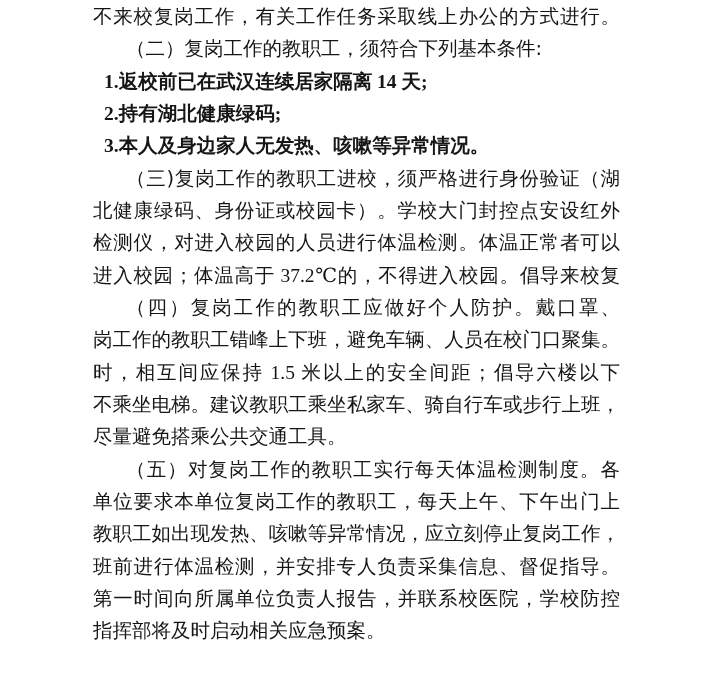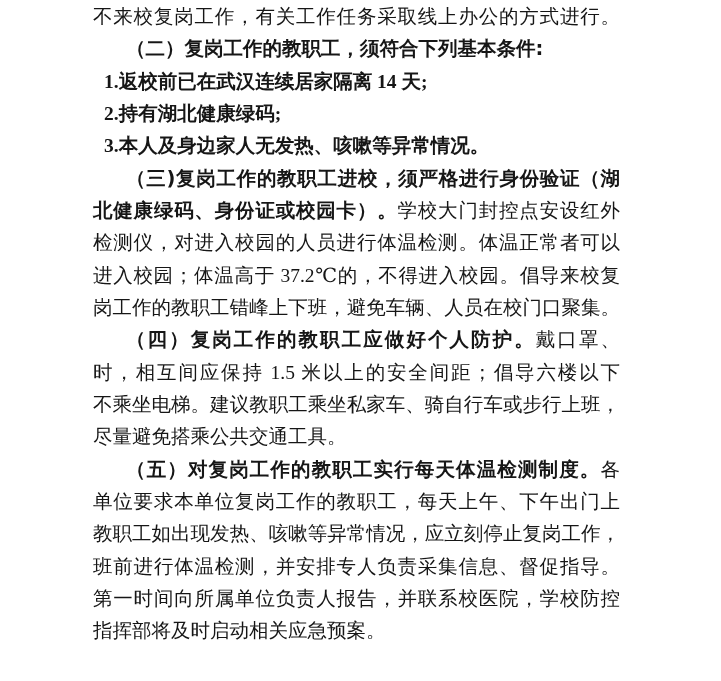--- a/index.html
+++ b/index.html
@@ -36,40 +36,40 @@
   .line.justify {
     white-space: normal;
     text-align: justify;
     text-align-last: justify;
     text-justify: inter-character;
   }
   .indent-item   { padding-left: 11px; font-weight: bold; }
   .indent-header { padding-left: 33px; }
   .seg { }
   .seg-bold {
-    font-weight: 700;
+    font-weight: 400;
     font-family: "DejaVu Sans", "Liberation Sans", sans-serif;
   }
 </style>
 </head>
 <body>
 
 <div class="page">
   <div class="text-block">
       <div class="line justify"><span class="seg">不来校复岗工作，有关工作任务采取线上办公的方式进行。</span></div>
       <div class="line indent-header"><span class="seg seg-bold">（二）复岗工作的教职工，须符合下列基本条件:</span></div>
       <div class="line indent-item"><span class="seg">1.返校前已在武汉连续居家隔离 14 天;</span></div>
       <div class="line indent-item"><span class="seg">2.持有湖北健康绿码;</span></div>
       <div class="line indent-item"><span class="seg">3.本人及身边家人无发热、咳嗽等异常情况。</span></div>
       <div class="line justify indent-header"><span class="seg seg-bold">（三)复岗工作的教职工进校，须严格进行身份验证（湖</span></div>
       <div class="line justify"><span class="seg seg-bold">北健康绿码、身份证或校园卡）。</span><span class="seg">学校大门封控点安设红外</span></div>
       <div class="line justify"><span class="seg">检测仪，对进入校园的人员进行体温检测。体温正常者可以</span></div>
       <div class="line justify"><span class="seg">进入校园；体温高于 37.2℃的，不得进入校园。倡导来校复</span></div>
+      <div class="line justify indent-header"><span class="seg seg-bold">（四）复岗工作的教职工应做好个人防护。</span><span class="seg">戴口罩、</span></div>
       <div class="line justify"><span class="seg">岗工作的教职工错峰上下班，避免车辆、人员在校门口聚集。</span></div>
-      <div class="line justify indent-header"><span class="seg seg-bold">（四）复岗工作的教职工应做好个人防护。</span><span class="seg">戴口罩、</span></div>
       <div class="line justify"><span class="seg">时，相互间应保持 1.5 米以上的安全间距；倡导六楼以下</span></div>
       <div class="line justify"><span class="seg">不乘坐电梯。建议教职工乘坐私家车、骑自行车或步行上班，</span></div>
       <div class="line"><span class="seg">尽量避免搭乘公共交通工具。</span></div>
       <div class="line justify indent-header"><span class="seg seg-bold">（五）对复岗工作的教职工实行每天体温检测制度。</span><span class="seg">各</span></div>
       <div class="line justify"><span class="seg">单位要求本单位复岗工作的教职工，每天上午、下午出门上</span></div>
       <div class="line justify"><span class="seg">教职工如出现发热、咳嗽等异常情况，应立刻停止复岗工作，</span></div>
       <div class="line justify"><span class="seg">班前进行体温检测，并安排专人负责采集信息、督促指导。</span></div>
       <div class="line justify"><span class="seg">第一时间向所属单位负责人报告，并联系校医院，学校防控</span></div>
       <div class="line"><span class="seg">指挥部将及时启动相关应急预案。</span></div>
     </div>

